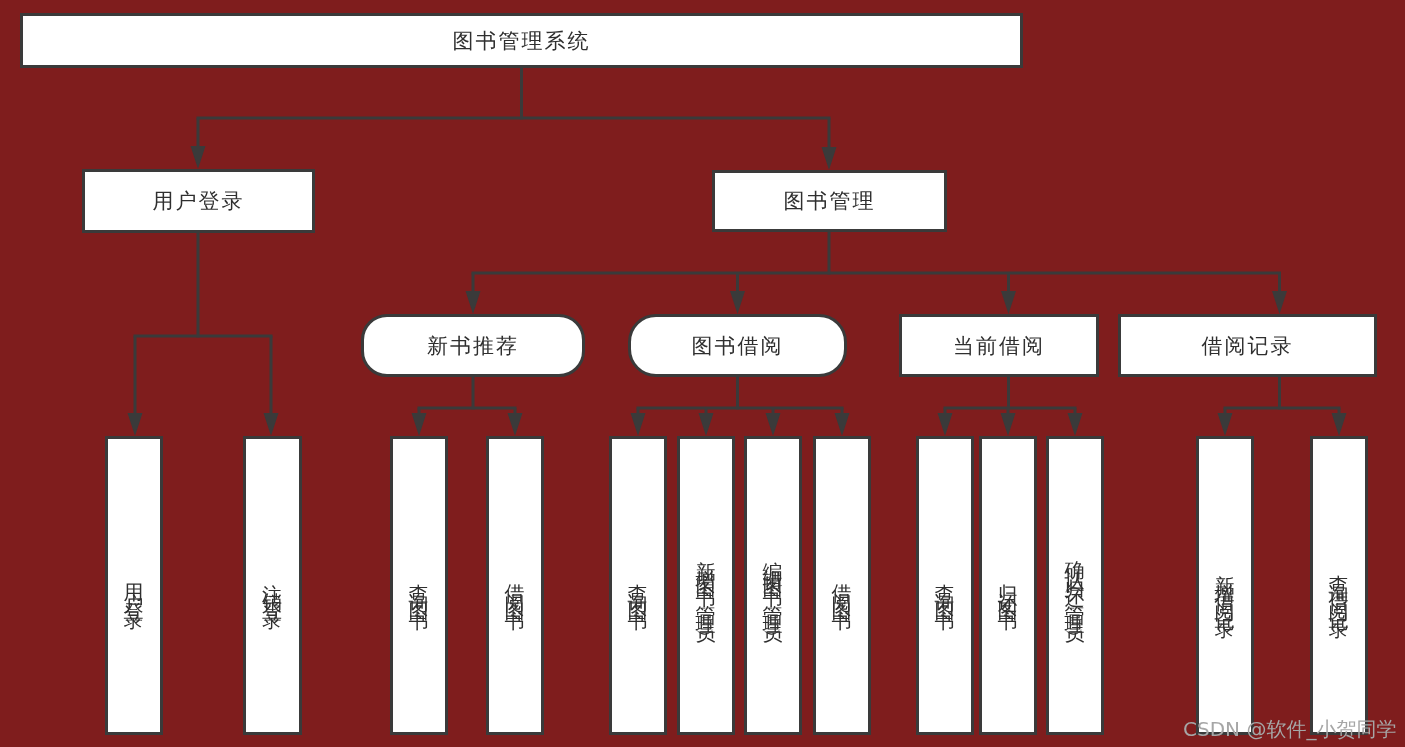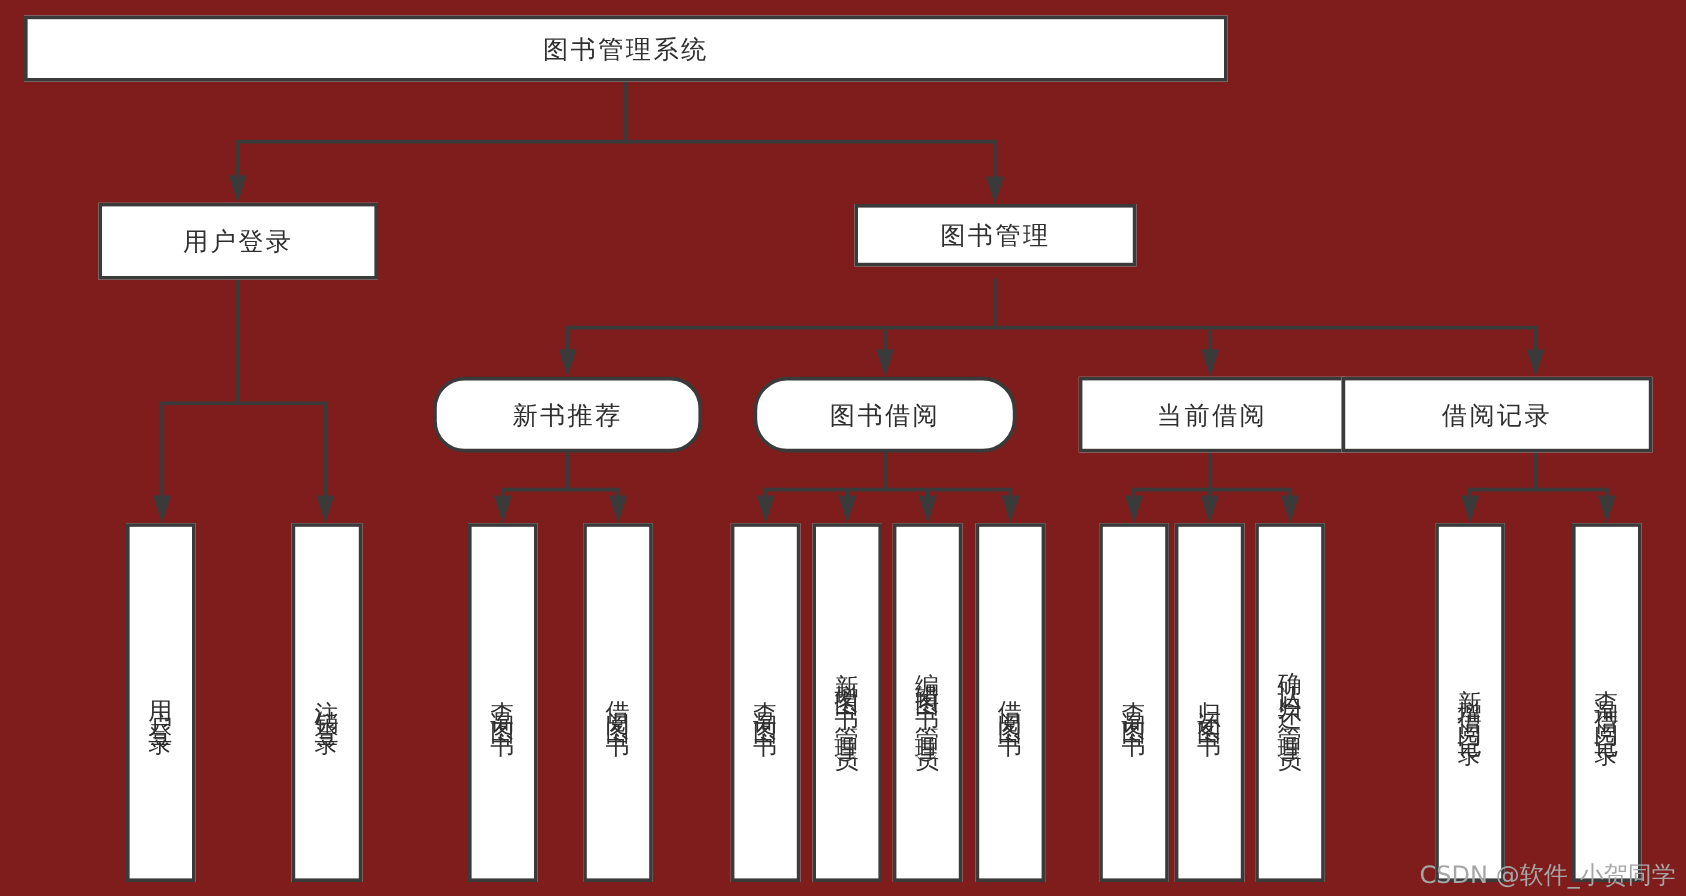--- a/index.html
+++ b/index.html
@@ -145,31 +145,31 @@
     </g>
   </svg>
 
   <div class="node node-h node-root" style="left:20px; top:13px; width:1003px; height:55px;">
     <span>图书管理系统</span>
   </div>
 
   <div class="node node-h" style="left:82px; top:169px; width:233px; height:64px;">
     <span>用户登录</span>
   </div>
-  <div class="node node-h" style="left:712px; top:170px; width:235px; height:52px;">
+  <div class="node node-h" style="left:712px; top:170px; width:235px; height:62px;">
     <span>图书管理</span>
   </div>
 
   <div class="node node-h" style="left:361px; top:314px; width:224px; height:63px;border-radius:26px;">
     <span>新书推荐</span>
   </div>
   <div class="node node-h" style="left:628px; top:314px; width:219px; height:63px;border-radius:28px;">
     <span>图书借阅</span>
   </div>
-  <div class="node node-h" style="left:899px; top:314px; width:222px; height:63px;">
+  <div class="node node-h" style="left:899px; top:314px; width:200px; height:63px;">
     <span>当前借阅</span>
   </div>
   <div class="node node-h" style="left:1118px; top:314px; width:259px; height:63px;align-items:center;">
     <span>借阅记录</span>
   </div>
 
   <div class="node node-v" style="left:105px; top:436px; width:58px; height:299px;">
     <span class="vtext">用户登录</span>
   </div>
   <div class="node node-v" style="left:243px; top:436px; width:59px; height:299px;">

